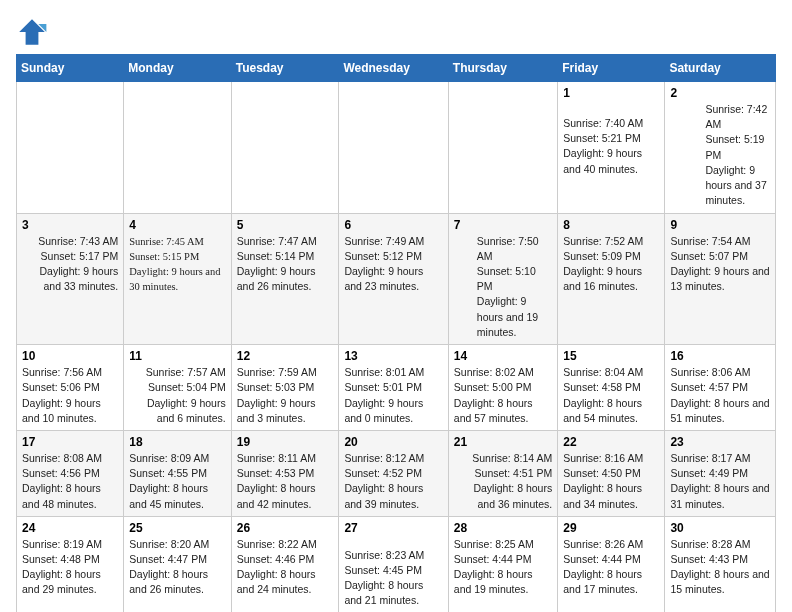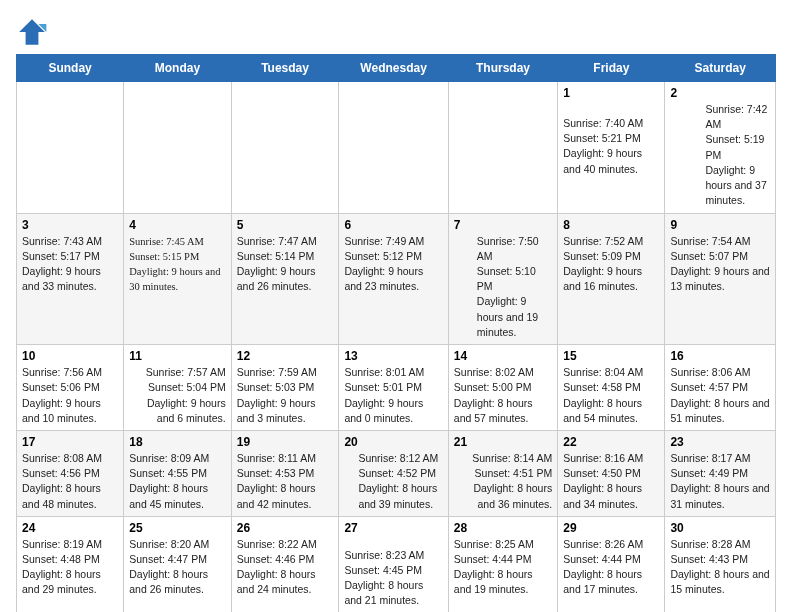--- a/index.html
+++ b/index.html
@@ -56,21 +56,21 @@
     }
     .calendar {
       width: 100%;
       border-collapse: collapse;
       font-size: 11px;
     }
     .calendar th {
       background: #2a6db5;
       color: #fff;
       padding: 6px 4px;
-      text-align: center;
+      text-align: left;
       font-size: 12px;
       font-weight: bold;
       border: 1px solid #2a6db5;
     }
     .calendar td {
       border: 1px solid #ccc;
       vertical-align: top;
       padding: 4px 5px;
       width: 113px;
       min-height: 80px;
@@ -146,21 +146,21 @@
           <td>
             <span class="day-num">2</span>
             <div class="day-info" style="white-space: pre-line; margin-left: 35px;">Sunrise: 7:42 AM
 Sunset: 5:19 PM
 Daylight: 9 hours and 37 minutes.</div>
           </td>
         </tr>
         <tr class="row-shaded">
           <td>
             <span class="day-num">3</span>
-            <div class="day-info" style="white-space: pre-line;">Sunrise: 7:43 AM
+            <div class="day-info" style="white-space: pre-line; text-align: right;">Sunrise: 7:43 AM
 Sunset: 5:17 PM
 Daylight: 9 hours and 33 minutes.</div>
           </td>
           <td>
             <span class="day-num">4</span>
             <div class="day-info" style="white-space: pre-line; font-family: Liberation Serif, serif;">Sunrise: 7:45 AM
 Sunset: 5:15 PM
 Daylight: 9 hours and 30 minutes.</div>
           </td>
           <td>
@@ -252,21 +252,21 @@
 Daylight: 8 hours and 45 minutes.</div>
           </td>
           <td>
             <span class="day-num">19</span>
             <div class="day-info" style="white-space: pre-line;">Sunrise: 8:11 AM
 Sunset: 4:53 PM
 Daylight: 8 hours and 42 minutes.</div>
           </td>
           <td>
             <span class="day-num">20</span>
-            <div class="day-info" style="white-space: pre-line; margin-left: 14px;">Sunrise: 8:12 AM
+            <div class="day-info" style="white-space: pre-line;">Sunrise: 8:12 AM
 Sunset: 4:52 PM
 Daylight: 8 hours and 39 minutes.</div>
           </td>
           <td>
             <span class="day-num">21</span>
             <div class="day-info" style="white-space: pre-line; text-align: right;">Sunrise: 8:14 AM
 Sunset: 4:51 PM
 Daylight: 8 hours and 36 minutes.</div>
           </td>
           <td>

